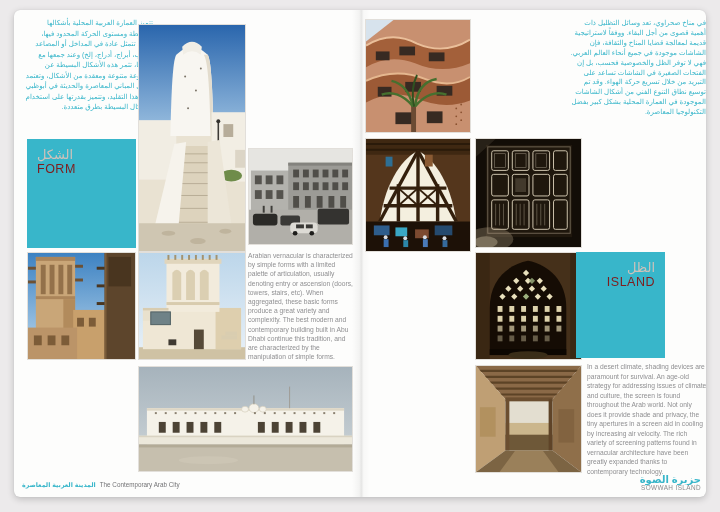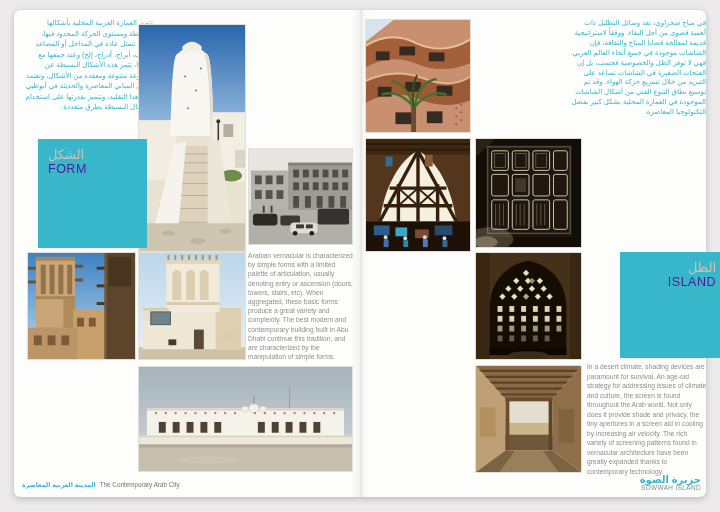--- a/index.html
+++ b/index.html
@@ -8,23 +8,23 @@
   .book{position:absolute;left:14px;top:10px;width:692px;height:487px;background:#fdfdfc;border-radius:6px;
         box-shadow:0 2px 7px rgba(0,0,0,0.20),0 0 1px rgba(0,0,0,0.15);}
   .spine{position:absolute;left:338px;top:0;width:18px;height:100%;
          background:linear-gradient(to right,rgba(0,0,0,0) 0%,rgba(0,0,0,0.04) 40%,rgba(0,0,0,0.09) 52%,rgba(0,0,0,0.02) 65%,rgba(0,0,0,0) 100%);}
   .abs{position:absolute;}
   .ph{position:absolute;border:1px solid #e2dfda;box-sizing:border-box;overflow:hidden;background:#eee;}
   .ph svg{display:block;width:100%;height:100%;}
   .ar-text{direction:rtl;text-align:right;color:var(--accent,#3ab5c9);font-size:7px;line-height:10.5px;margin:0;}
   .ar-text.tight{line-height:9.9px;}
   .en-text{color:#8f8f91;font-size:6.7px;line-height:9.2px;margin:0;text-align:left;}
-  .block{position:absolute;background:var(--accent,#35b6cb);box-sizing:border-box;padding:9px 10px;margin-left:11px;}
+  .block{position:absolute;background:var(--accent,#35b6cb);box-sizing:border-box;padding:9px 10px;}
   .block .t-ar{font-size:13px;color:#cfc2ba;line-height:14px;}
-  .block .t-en{font-size:12.5px;color:#4c1d95;letter-spacing:0.5px;line-height:15px;}
+  .block .t-en{font-size:12.5px;color:#7f1d1d;letter-spacing:0.5px;line-height:15px;}
   .block.left-al{text-align:left;}
   .block.right-al{text-align:right;}
   .footer-left{position:absolute;left:8px;top:471px;font-size:6.3px;display:flex;gap:4px;align-items:baseline;}
   .footer-left .f-ar{color:var(--accent,#3ab5c9);font-weight:bold;}
   .footer-left .f-en{color:#737375;}
   .logo{position:absolute;right:5px;top:465px;text-align:right;}
   .logo .logo-ar{color:var(--accent,#3ab5c9);font-weight:bold;font-size:10px;line-height:9px;}
   .logo .logo-en{color:#8a8a8c;font-size:6.4px;letter-spacing:0.4px;line-height:8px;}
 </style>
 </head>
@@ -444,21 +444,21 @@
             <rect x="34" y="84" width="5" height="6" opacity="0.4"></rect>
             <rect x="46" y="84" width="5" height="6" opacity="0.4"></rect>
             <rect x="58" y="84" width="5" height="6" opacity="0.4"></rect>
             <rect x="70" y="84" width="5" height="6" opacity="0.4"></rect>
       </g>
       <rect x="14" y="98" width="78" height="6" fill="#0d0702"></rect>
       <ellipse cx="53" cy="104" rx="20" ry="4" fill="#3a2d18"></ellipse>
     </svg>
   </div>
 
-  <div class="block right-al" style="left:595px;top:242px;width:106px;height:106px;">
+  <div class="block right-al" style="left:562px;top:242px;width:89px;height:106px;">
     <div class="t-ar" dir="rtl">الظل</div>
     <div class="t-en">ISLAND</div>
   </div>
 
   <div class="ph" style="left:461px;top:355px;width:107px;height:108px;">
     <svg viewBox="0 0 107 108" preserveAspectRatio="none">
       <polygon points="0,0 107,0 78,34 30,34" fill="#8a6947"></polygon>
       <g stroke="#5c4326" stroke-width="2.2" fill="none">
         <line x1="0" y1="5" x2="107" y2="5"></line>
             <line x1="4" y1="11" x2="103" y2="11"></line>

